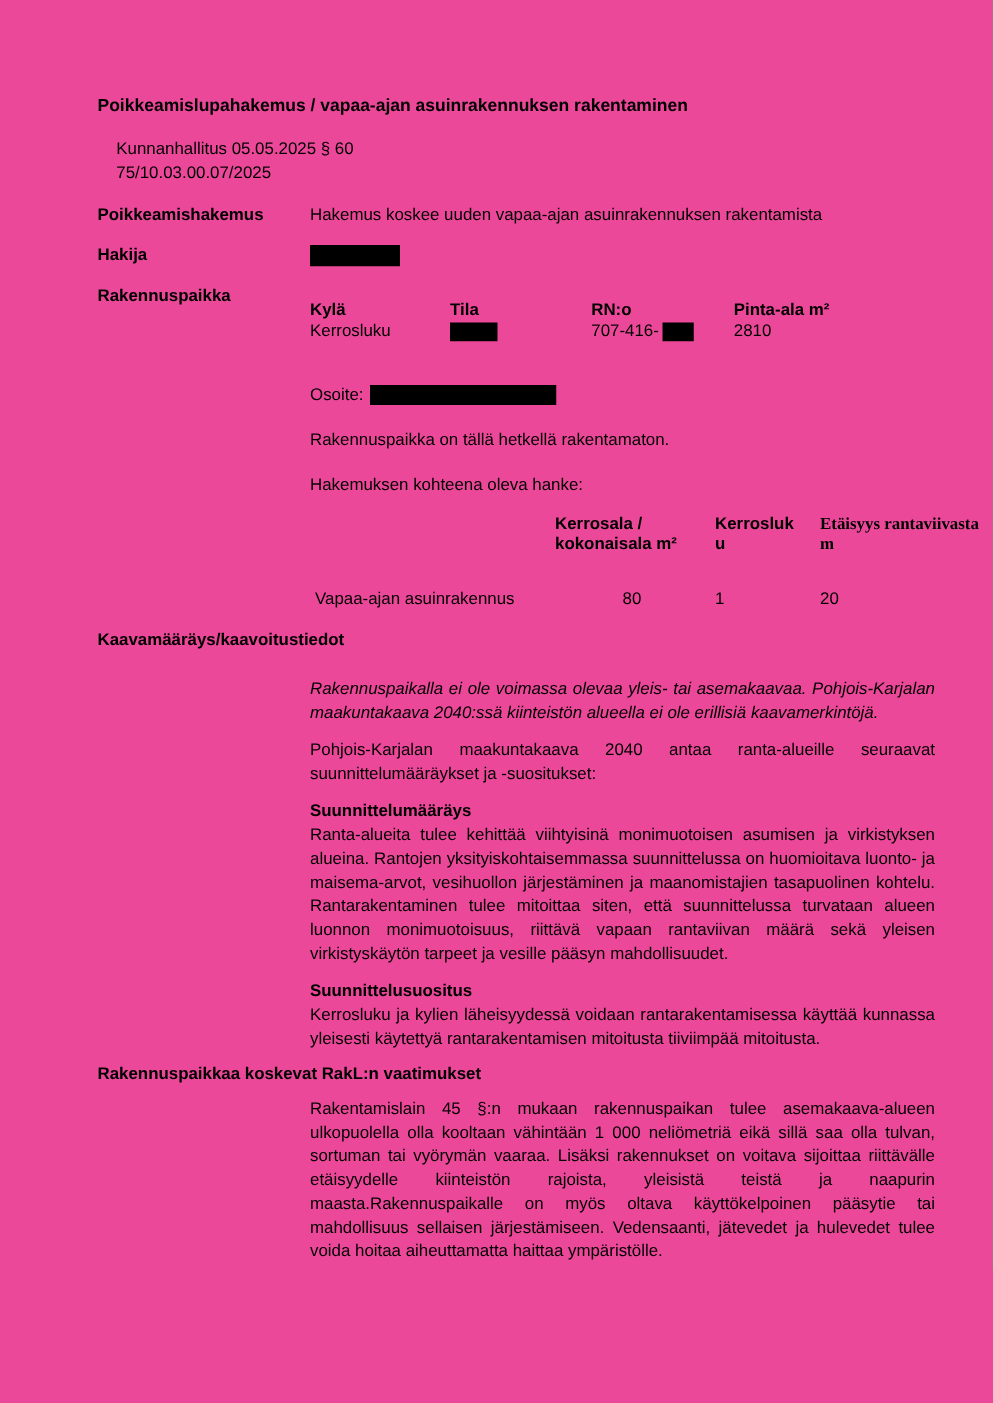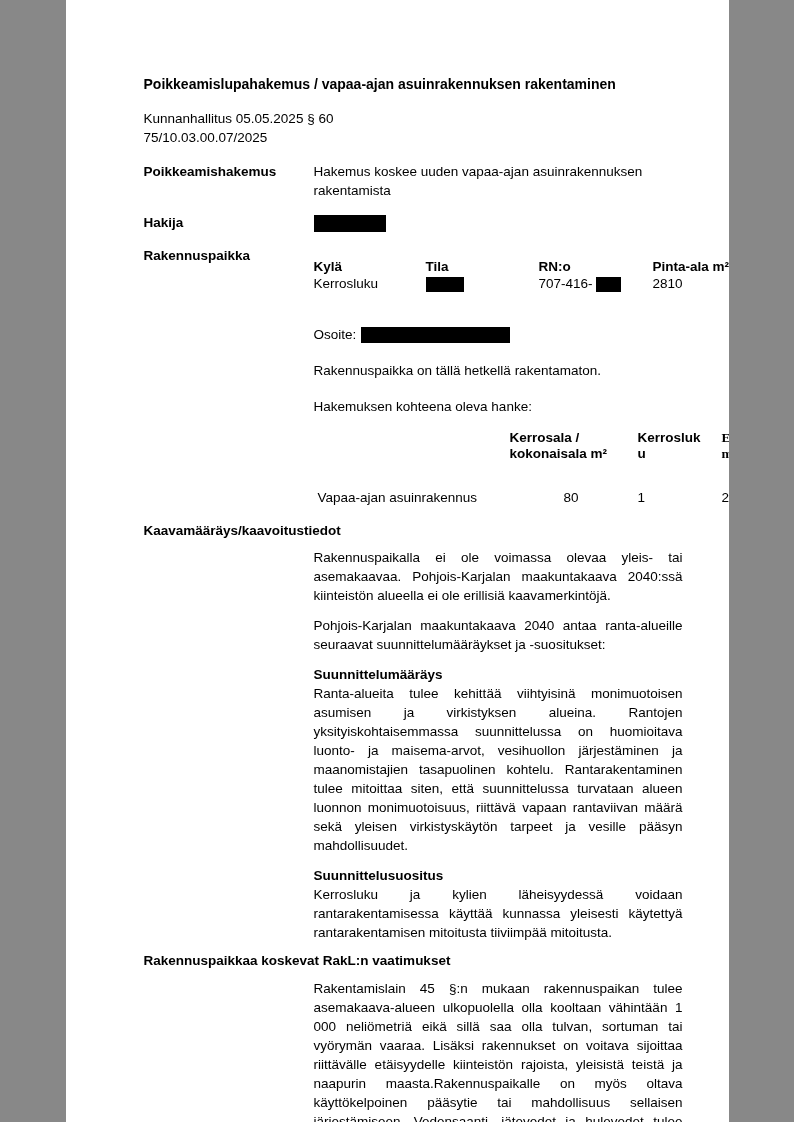--- a/index.html
+++ b/index.html
@@ -1,31 +1,31 @@
 <!DOCTYPE html>
 <html><head>
 <meta charset="utf-8">
 <style>
   * { margin: 0; padding: 0; box-sizing: border-box; }
   html, body { background: #888; }
   .page {
-    width: 663px;
+    width: 794px;
     height: 1122px;
     margin: 0 auto;
-    background: #ffffff;
+    background: #ec4899;
     color: #000;
     font-family: "Liberation Sans", sans-serif;
     font-size: 13.5px;
     line-height: 19px;
     padding: 75px 46px 0 78px;
     overflow: hidden;
     position: relative;
   }
   .title { font-size: 14px; font-weight: bold; }
-  .meta { margin-top: 15px; }
+  .meta { margin-top: 15px; margin-left: 15px; }
   .labelled-row { display: flex; }
   .label-col { width: 170px; flex-shrink: 0; font-weight: bold; }
   .content-col { flex: 1; min-width: 0; }
   .row-hakija { margin-top: 13px; }
   .row-poikkeamis { margin-top: 15px; }
   .row-rakennuspaikka { margin-top: 14px; }
   .row-rakennuspaikka .content-col { padding-top: 13px; }
 
   .redact { display: inline-block; background: #000; vertical-align: middle; }
   .redact-hakija { width: 72px; height: 17px; }
@@ -46,21 +46,21 @@
   .hdr-floors { word-break: break-all; }
   .hdr-shore { font-family: "Liberation Serif", serif; font-size: 13.5px; }
   .project-table .cell { margin-top: 10px; line-height: 19px; }
   .cell-name { padding-left: 4px; }
   .cell-floor-area { padding-left: 54px; }
 
   .section-heading { font-weight: bold; }
   .h-kaava { margin-top: 14px; }
   .h-rakl { margin-top: 9px; }
   .para { text-align: justify; }
-  .p-kaava1 { margin-top: 8px; }
+  .p-kaava1 { margin-top: 20px; font-style: italic; }
   .p-kaava2 { margin-top: 11px; }
   .sub-block-1 { margin-top: 11px; }
   .sub-block-2 { margin-top: 11px; }
   .p-rakl { margin-top: 9px; }
   .sub-heading { font-weight: bold; }
 </style>
 </head>
 <body>
 
 <div class="page">

